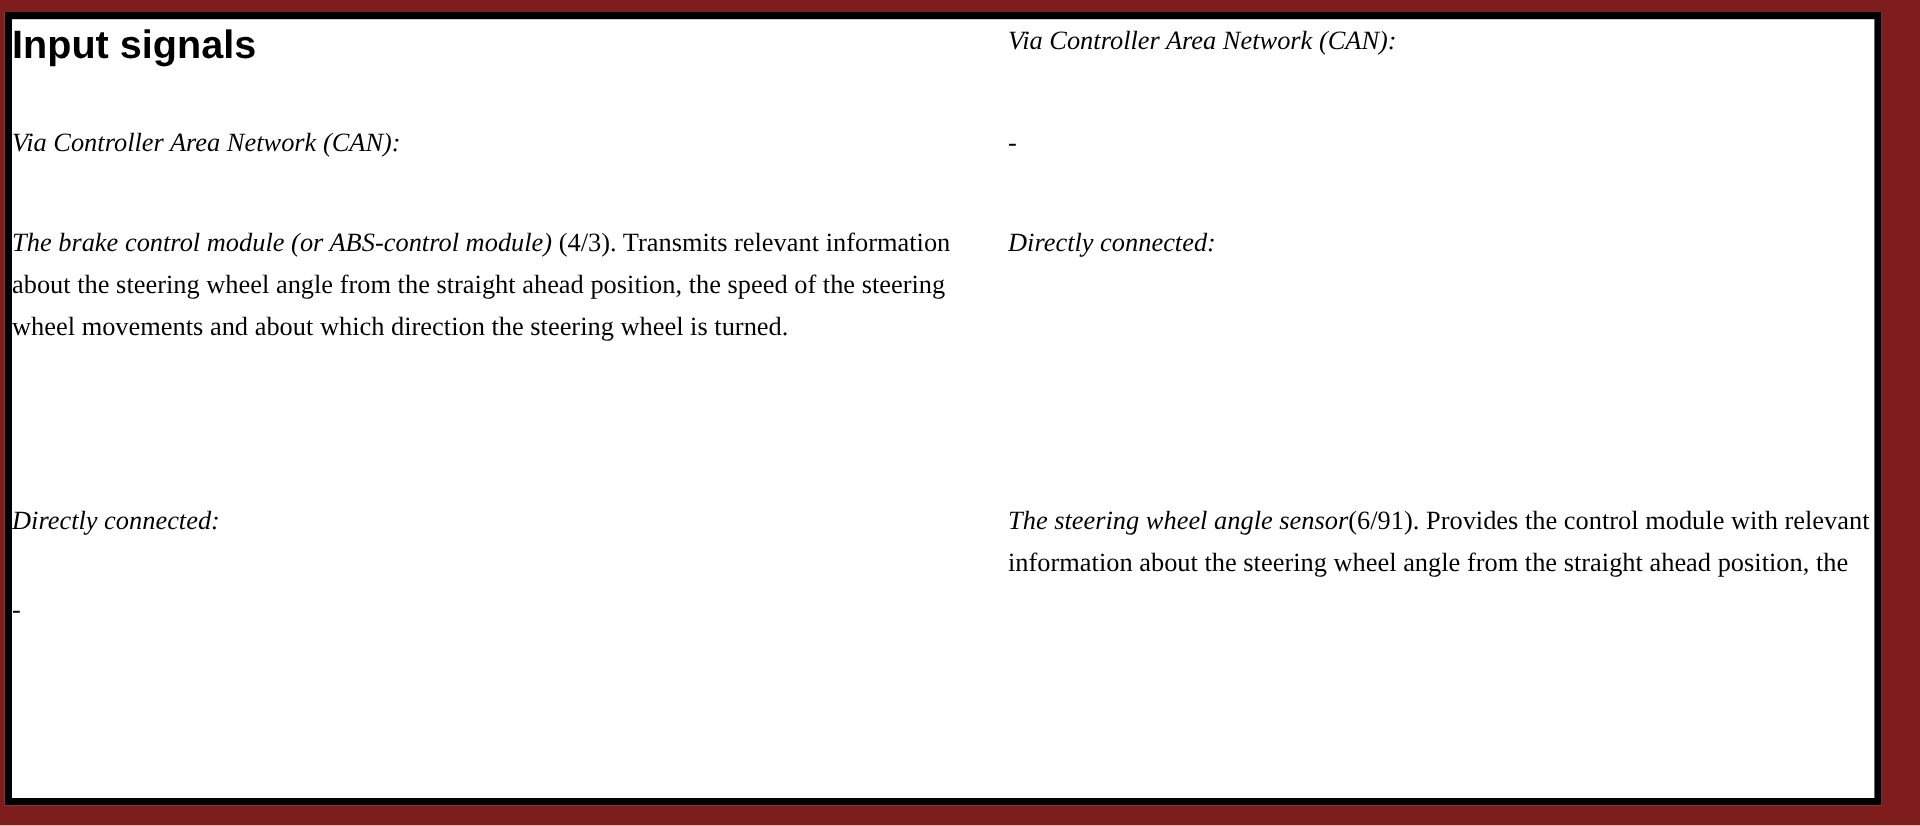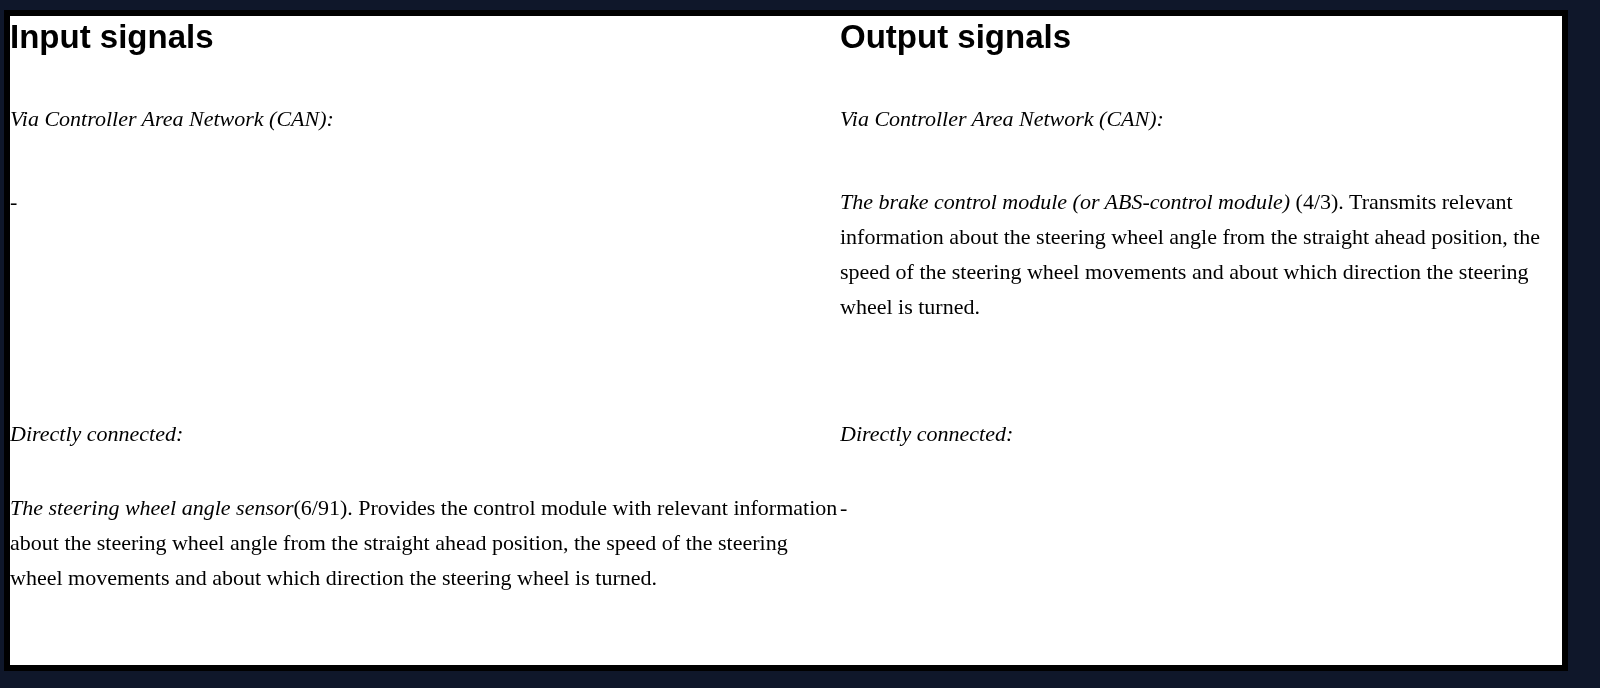--- a/index.html
+++ b/index.html
@@ -4,21 +4,21 @@
 <style>
   html, body {
     margin: 0;
     padding: 0;
     background: #ffffff;
   }
   .canvas {
     position: relative;
     width: 1600px;
     height: 688px;
-    background: #0f172a;
+    background: #7f1d1d;
     color: #000000;
     overflow: hidden;
   }
   .frame {
     position: absolute;
     left: 4px;
     top: 10px;
     width: 1564px;
     height: 661px;
     border: 6px solid #000000;
@@ -63,23 +63,20 @@
 </head>
 <body>
 
 <div class="canvas">
   <div class="frame">
     <div class="grid">
 
       <div class="cell hdr">
         <p>Input signals</p>
       </div>
-      <div class="cell hdr right-col">
-        <p>Output signals</p>
-      </div>
 
       <div class="cell">
         <p class="italic">Via Controller Area Network (CAN):</p>
       </div>
       <div class="cell right-col">
         <p class="italic">Via Controller Area Network (CAN):</p>
       </div>
 
       <div class="cell">
         <p>-</p>

